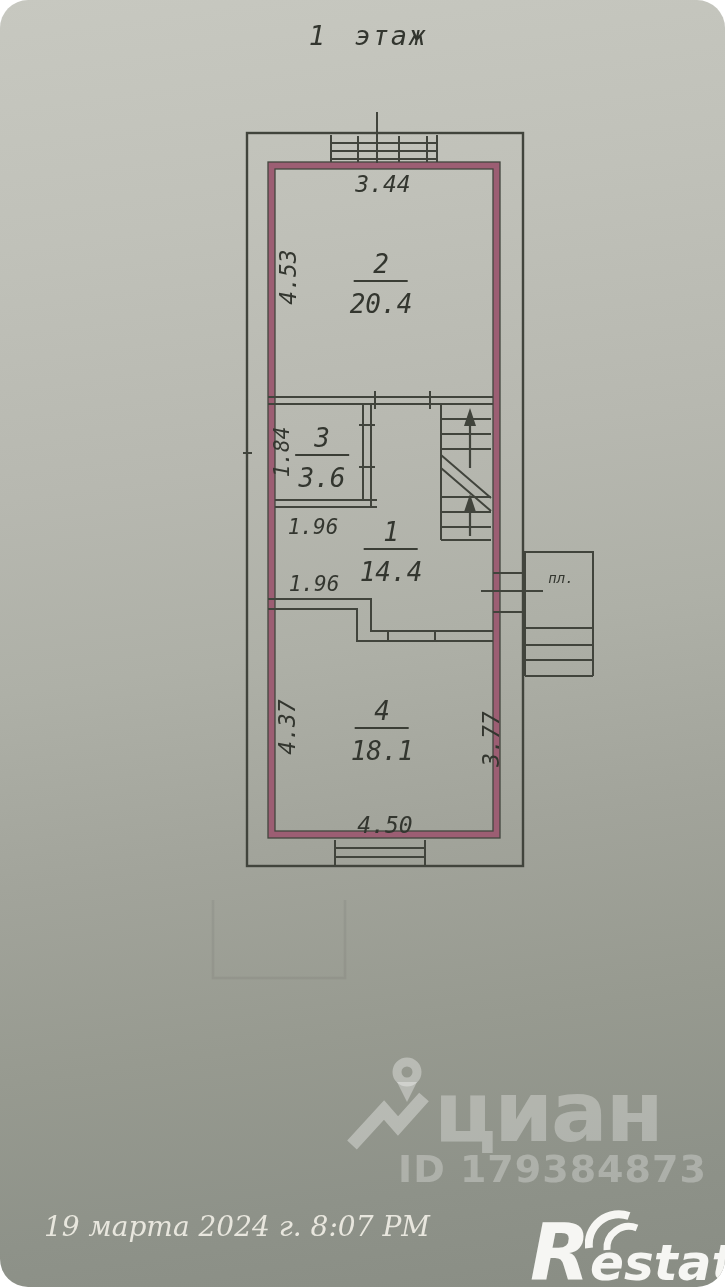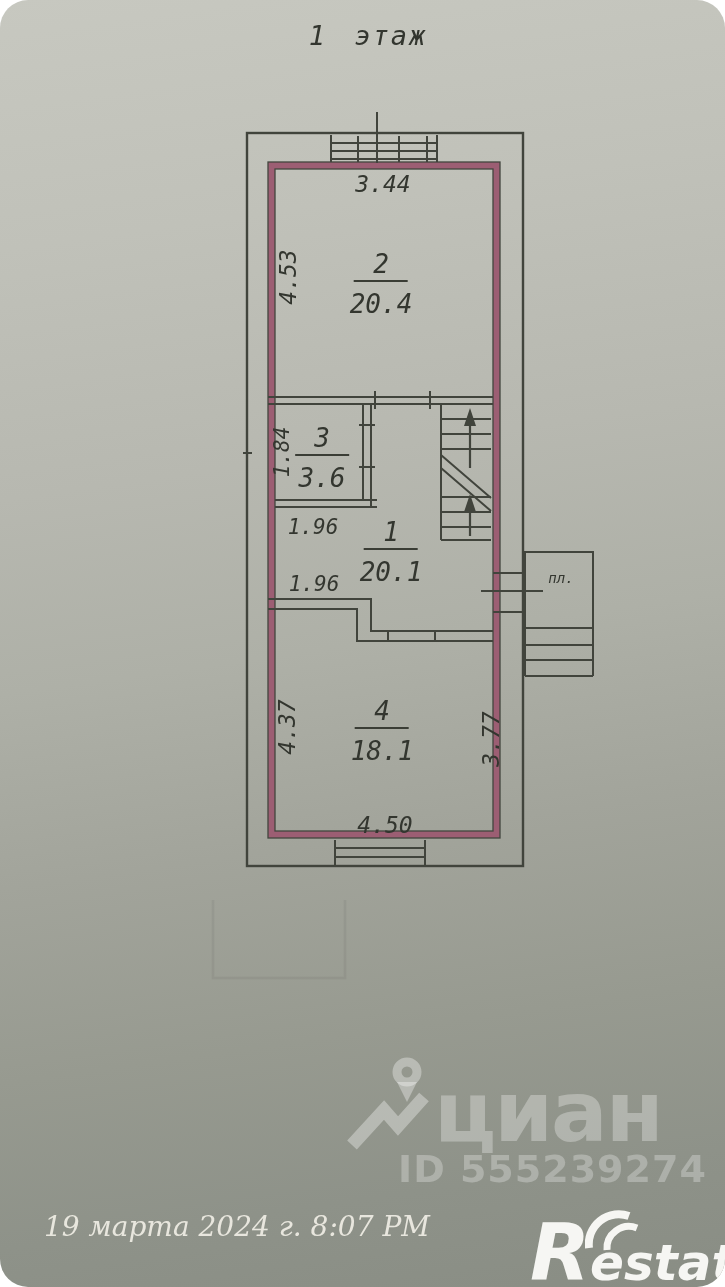--- a/index.html
+++ b/index.html
@@ -147,38 +147,38 @@
   <div class="room" style="left:381px; top:250px;">
     <span class="rnum">2</span>
     <span class="rarea">20.4</span>
   </div>
   <div class="room" style="left:322px; top:424px;">
     <span class="rnum">3</span>
     <span class="rarea">3.6</span>
   </div>
   <div class="room" style="left:391px; top:518px;">
     <span class="rnum">1</span>
-    <span class="rarea">20.1</span>
+    <span class="rarea">14.4</span>
   </div>
   <div class="room" style="left:382px; top:697px;">
     <span class="rnum">4</span>
     <span class="rarea">18.1</span>
   </div>
 
   <span class="ptext porch-label" style="left:561px; top:578px;">пл.</span>
 
   <svg class="wm-logo" width="110" height="120" viewBox="0 0 110 120">
     <g fill="none" stroke="rgba(255,255,255,0.34)">
       <circle cx="67" cy="32" r="10" stroke-width="9"></circle>
       <path d="M12 105 L44 70 L58 86 L84 57" stroke-width="13"></path>
     </g>
     <polygon points="57,42 77,42 67,62" fill="rgba(255,255,255,0.34)"></polygon>
   </svg>
   <span class="wm-brand">циан</span>
-  <span class="wm-id">ID 555239274</span>
+  <span class="wm-id">ID 179384873</span>
 
   <span class="stamp-date">19 марта 2024 г. 8:07 PM</span>
   <svg class="agency-arcs" width="64" height="46" viewBox="0 0 64 46">
     <g fill="none" stroke="#f6f6f3">
       <path d="M4 42 A30 30 0 0 1 44 10" stroke-width="8"></path>
       <path d="M22 44 A22 22 0 0 1 52 22" stroke-width="7"></path>
     </g>
   </svg>
   <span class="agency">Restate</span>
 

